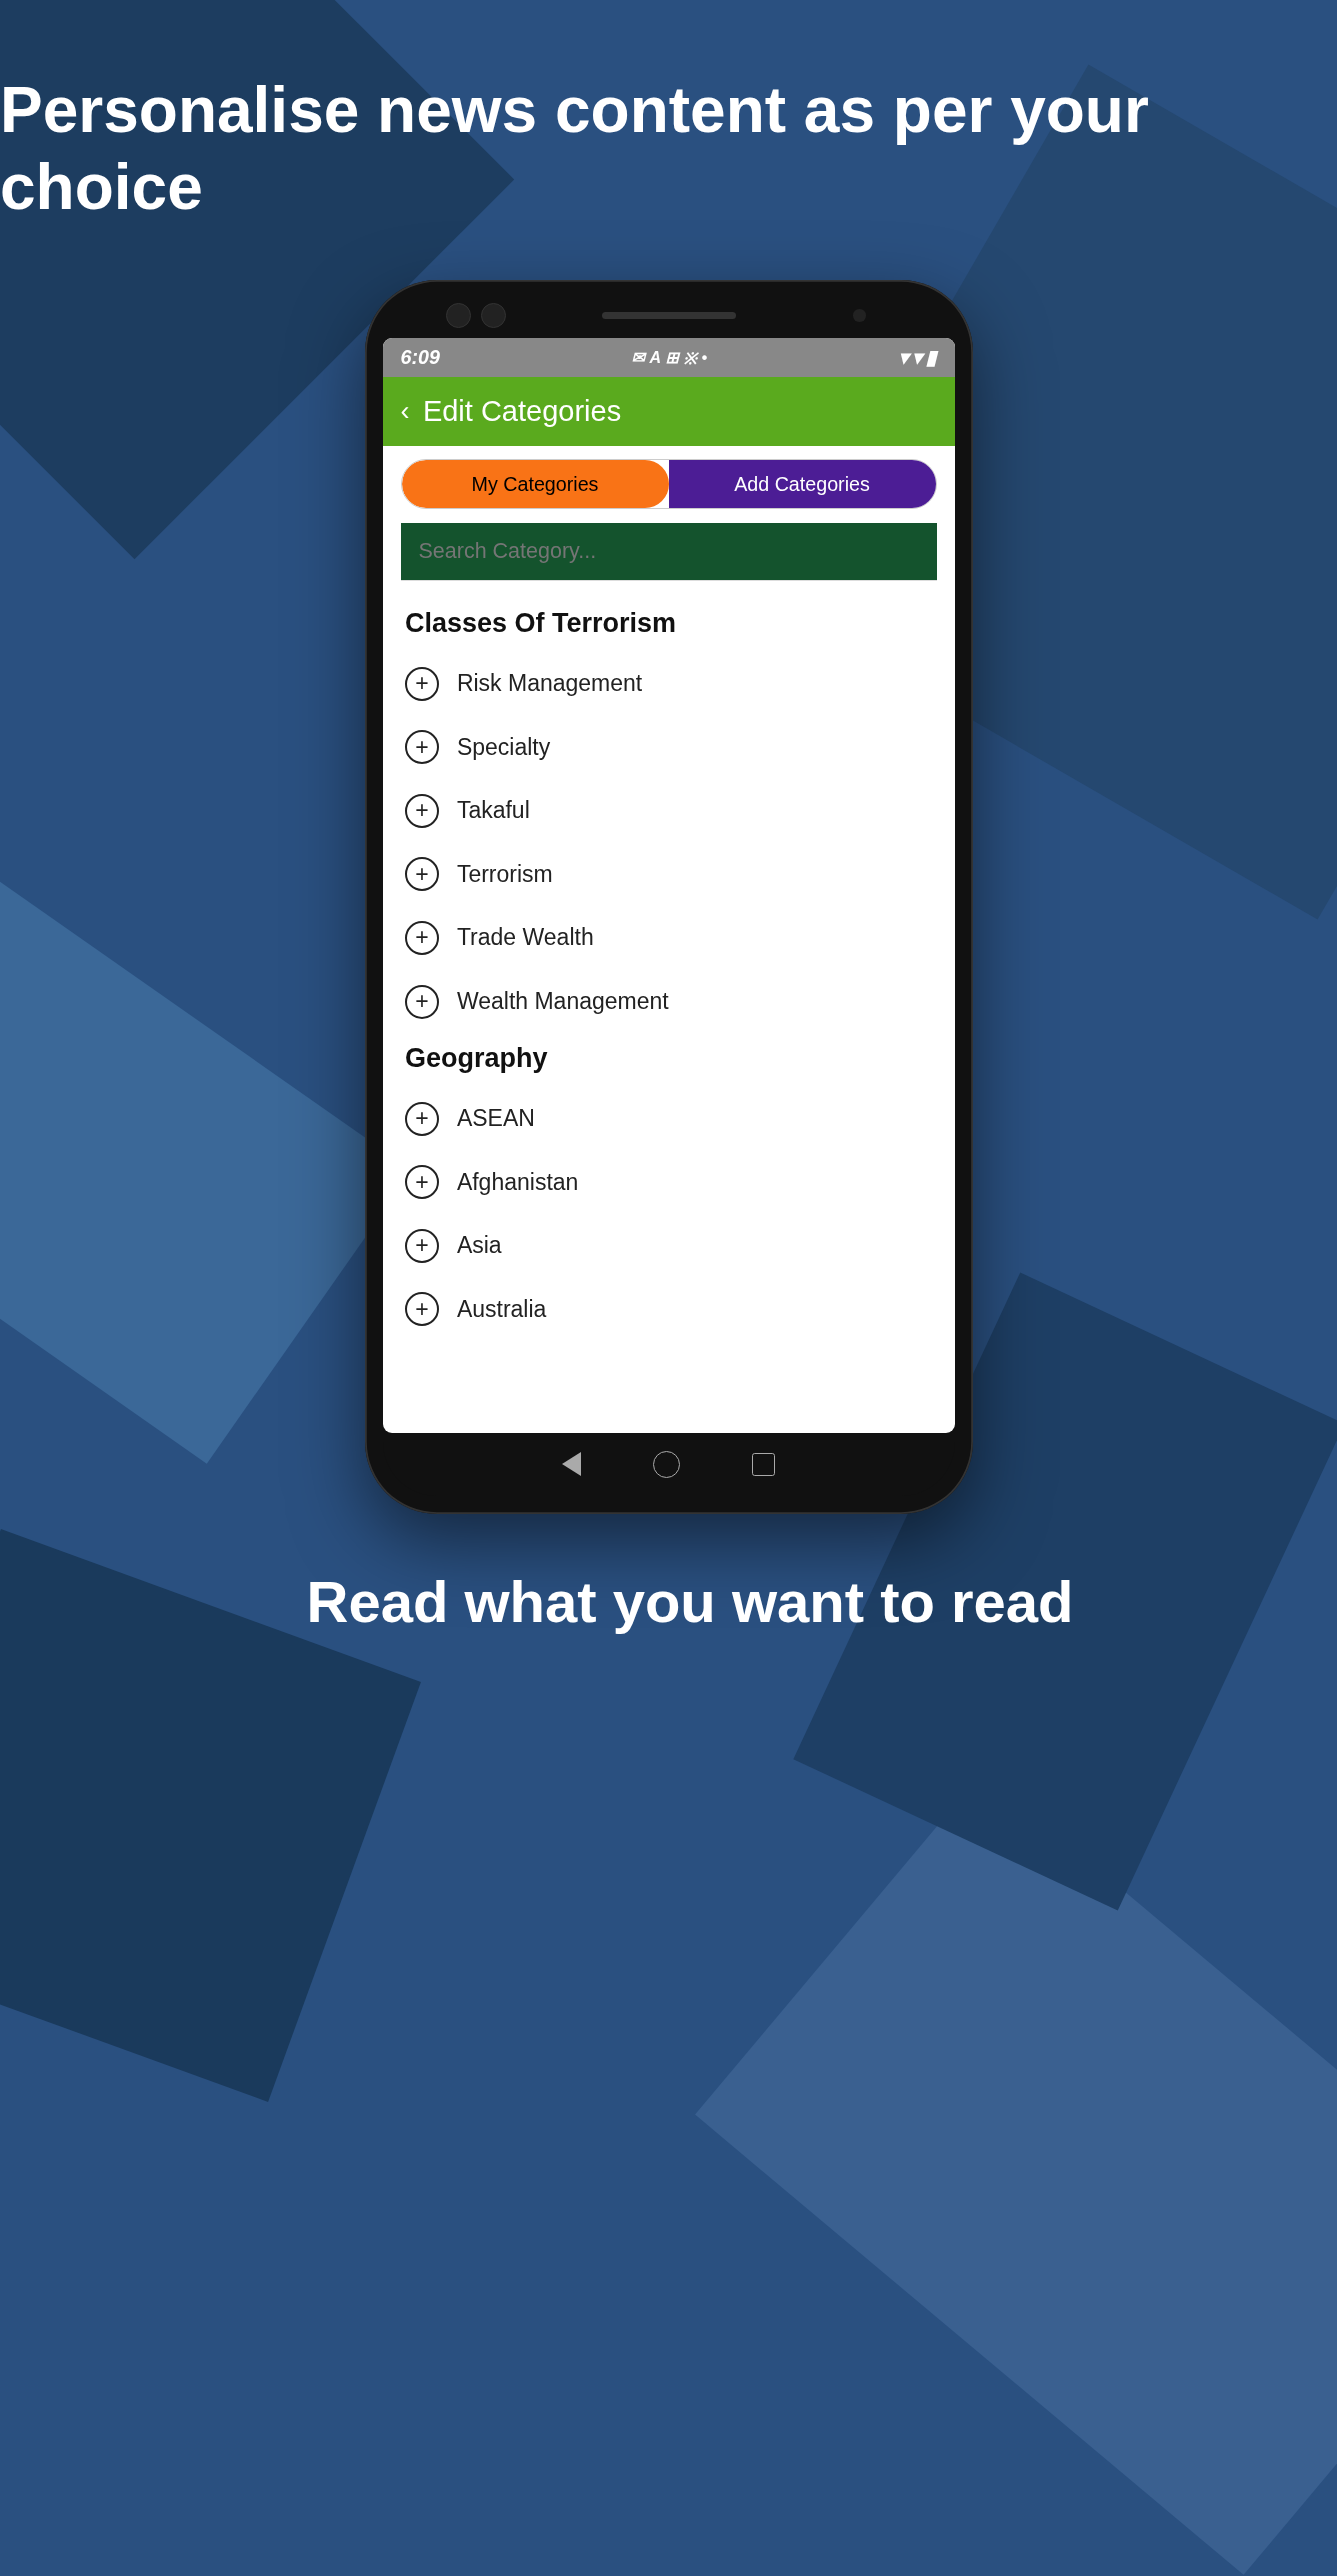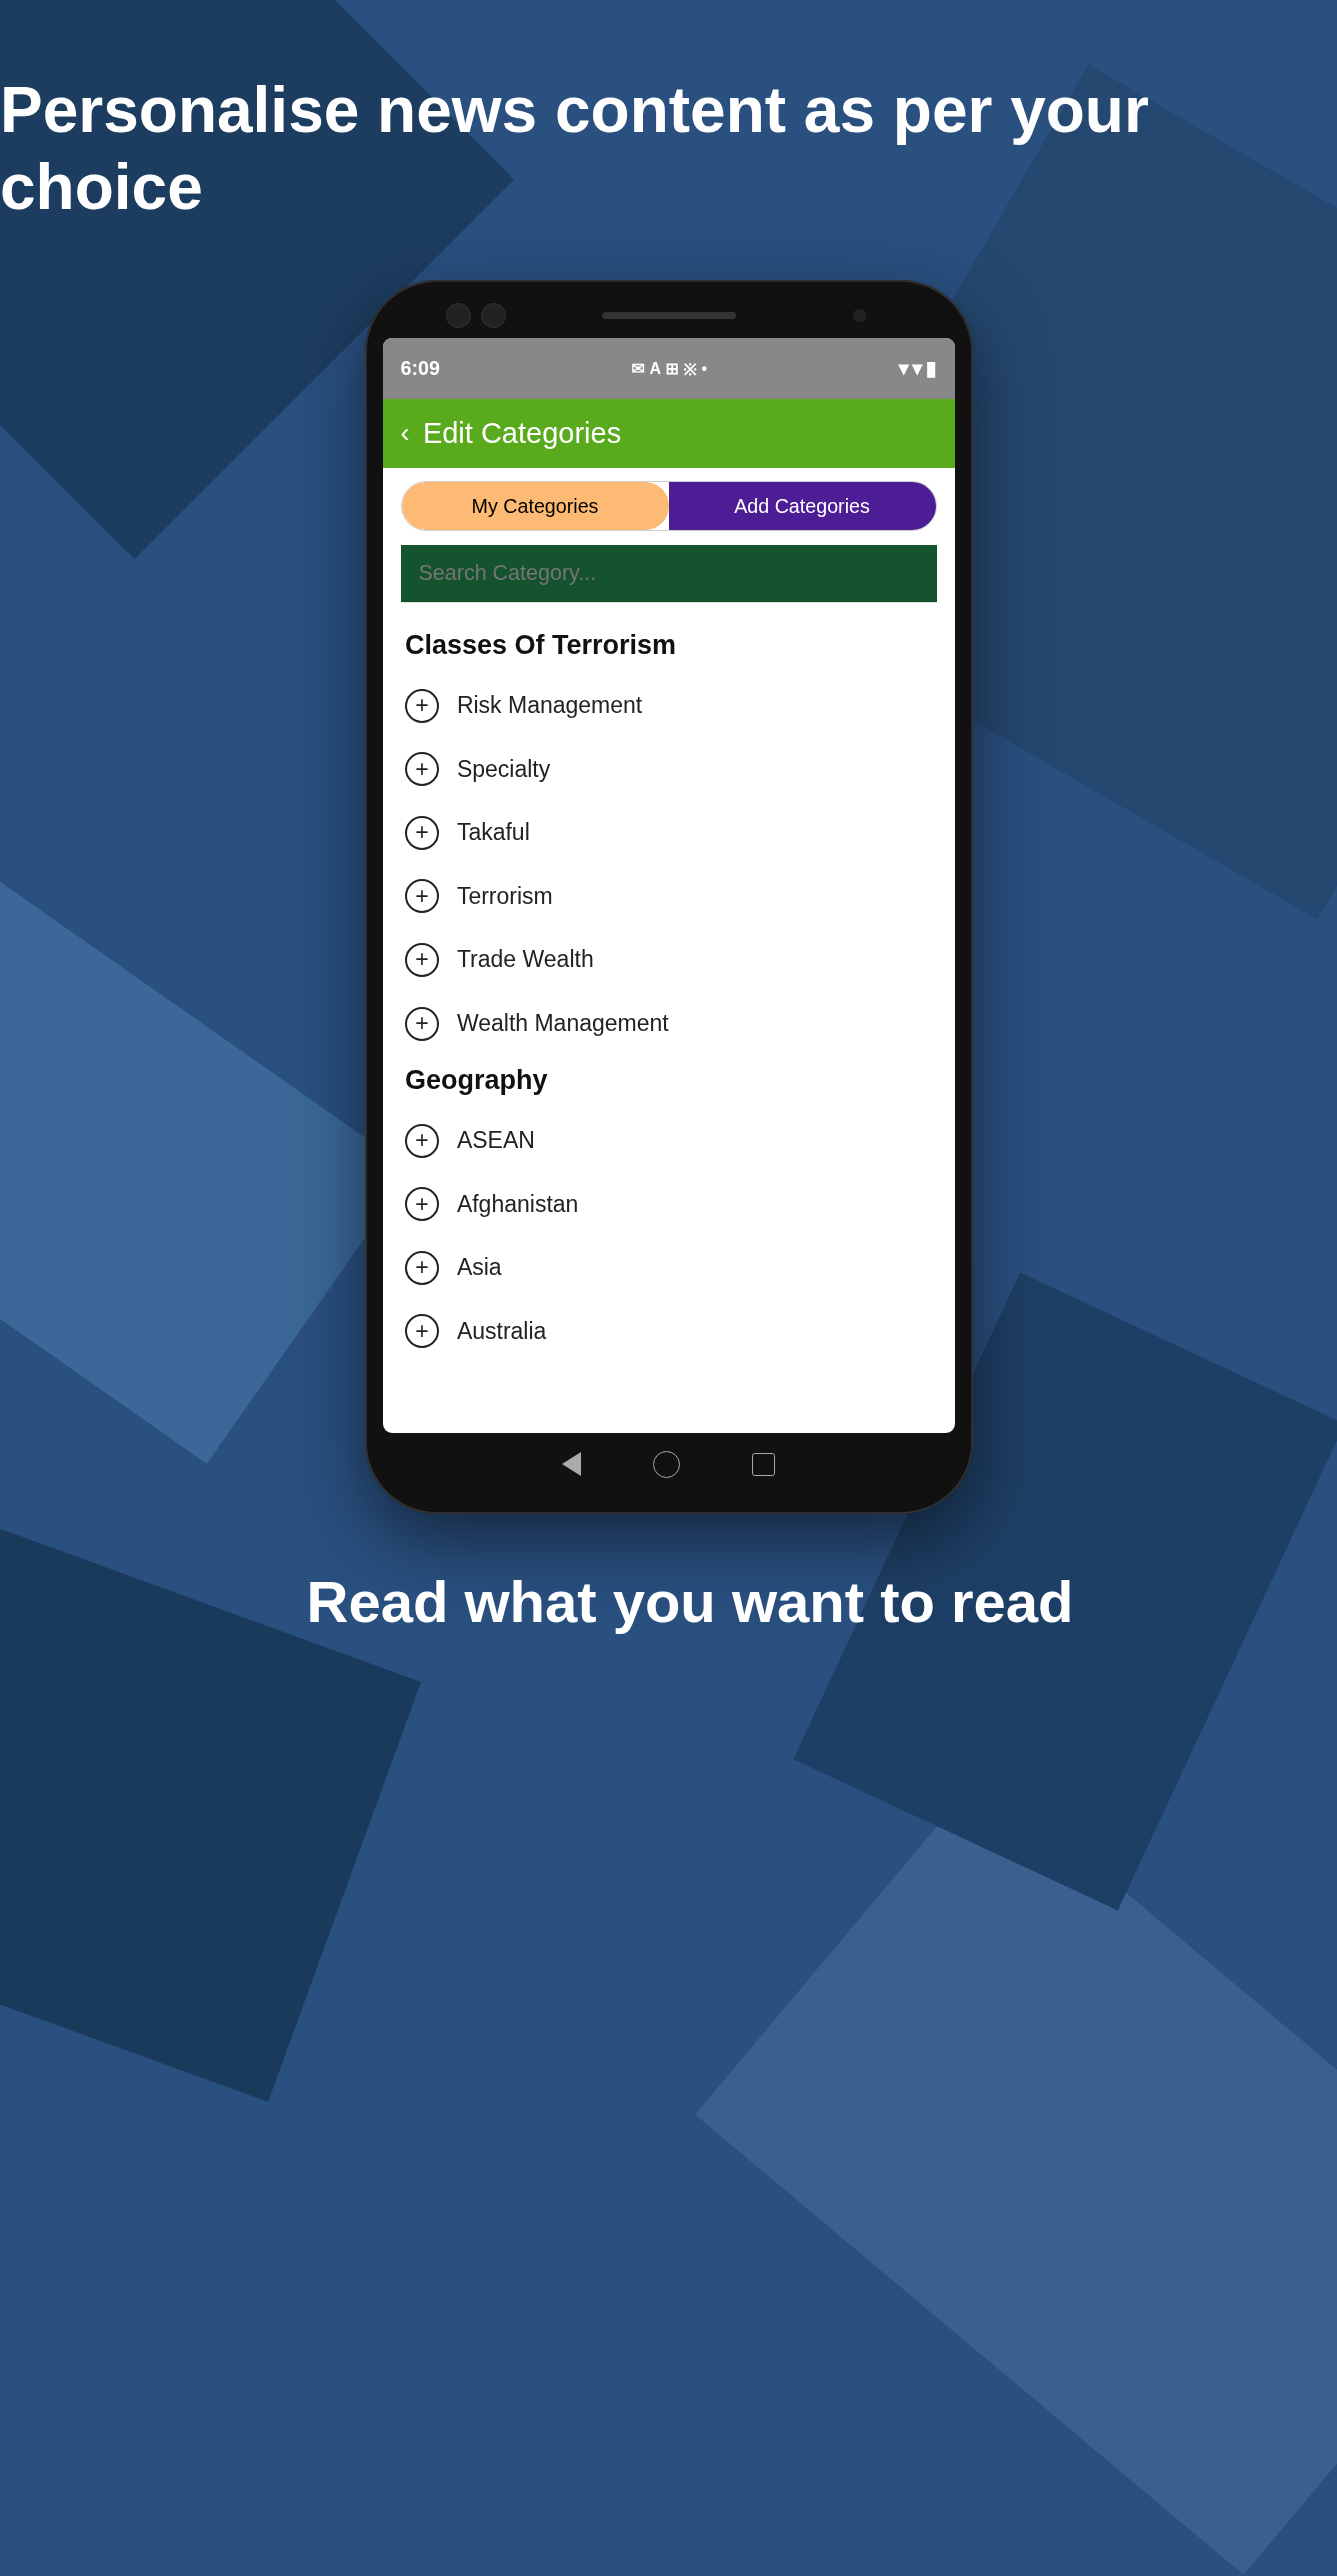--- a/index.html
+++ b/index.html
@@ -159,28 +159,29 @@
       background: white;
       border-radius: 9px;
       overflow: hidden;
       display: flex;
       flex-direction: column;
     }
 
     
     .status-bar {
       background: #888;
-      padding: 19px 18px;
+      padding: 8px 18px;
       display: flex;
       justify-content: space-between;
       align-items: center;
       color: white;
       font-size: 19.7px;
       font-weight: bold;
       flex-shrink: 0;
+      font-style: italic;
     }
     .status-time {
       font-weight: bold;
     }
     .status-icons {
       display: flex;
       align-items: center;
       gap: 4.5px;
       font-size: 16px;
     }
@@ -219,21 +220,21 @@
       flex-shrink: 0;
     }
     .tab {
       flex: 1;
       padding: 12.5px;
       text-align: center;
       font-size: 19.7px;
       cursor: pointer;
     }
     .tab-active {
-      background: #fdba74;
+      background: #f97316;
       color: black;
       border-radius: 25px;
     }
     .tab-inactive {
       background: #4c1d95;
       color: white;
     }
 
     
     .search-bar {

